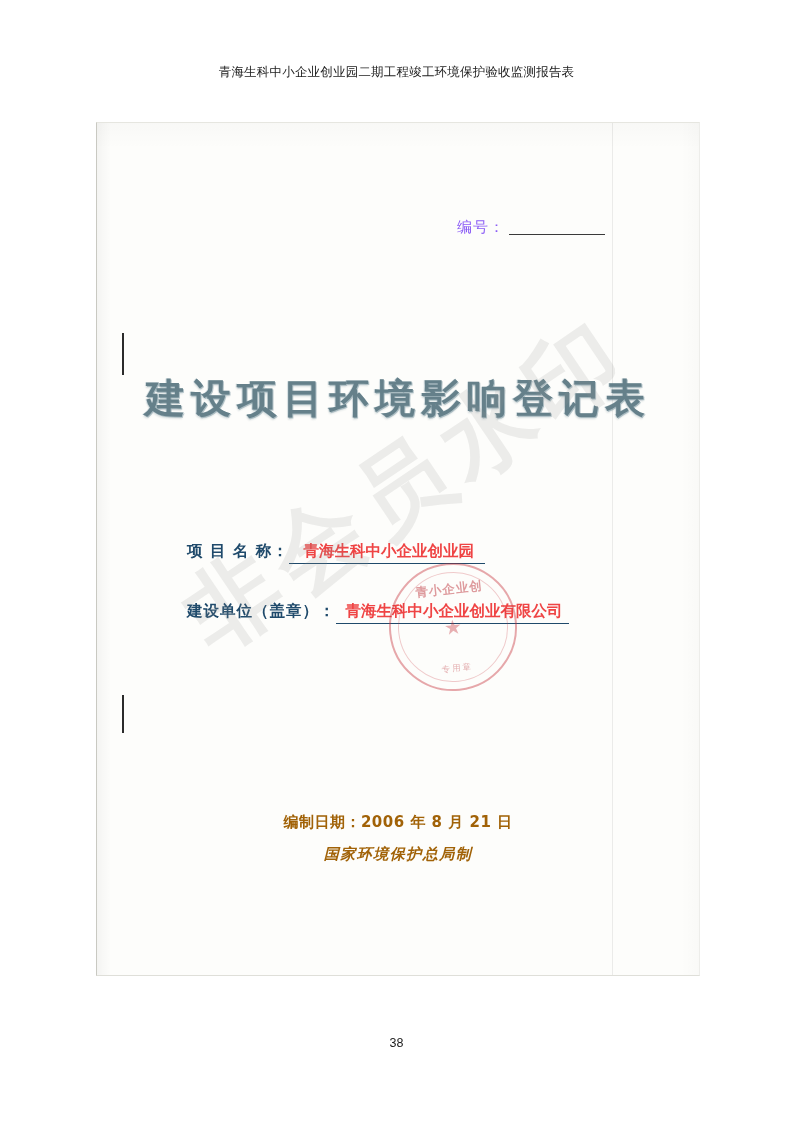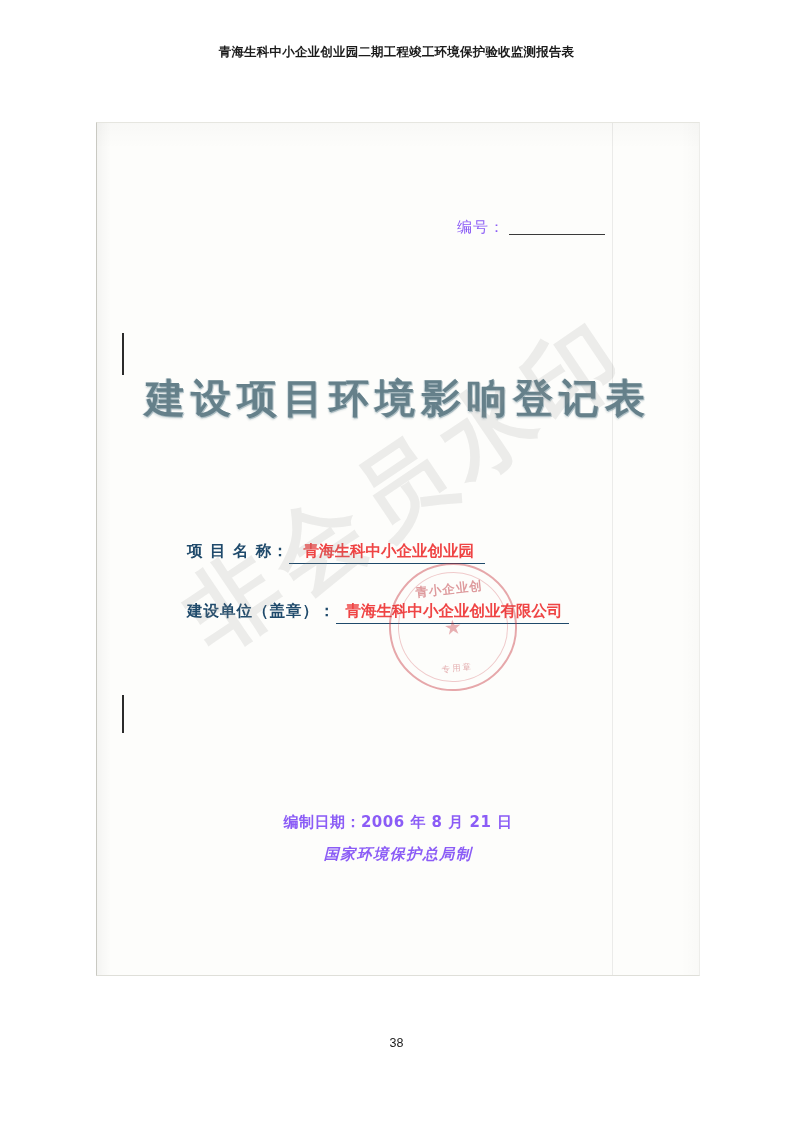--- a/index.html
+++ b/index.html
@@ -11,26 +11,26 @@
     width: 793px;
     height: 1122px;
     position: relative;
     font-family: "Liberation Sans", sans-serif;
     overflow: hidden;
   }
 
   
   .running-header {
     position: absolute;
-    top: 44px;
+    top: 64px;
     left: 0;
     width: 793px;
     text-align: center;
     font-size: 12.5px;
-    font-weight: bold;
+    font-weight: normal;
     color: #1b1b1b;
     letter-spacing: 0.2px;
   }
 
   
   .scan-sheet {
     position: absolute;
     left: 96px;
     top: 122px;
     width: 602px;
@@ -137,21 +137,21 @@
   }
 
   
   .bottom-info {
     position: absolute;
     left: 0;
     width: 602px;
     text-align: center;
     font-size: 15px;
     font-weight: bold;
-    color: #8b5cf6;
+    color: #a16207;
     font-family: "DejaVu Sans", sans-serif;
   }
   .bottom-info.date { top: 690px; letter-spacing: 0.5px; }
   .bottom-info.issuer { top: 722px; letter-spacing: 1.5px; font-style: italic; }
 
   
   .seal {
     position: absolute;
     left: 292px;
     top: 440px;

